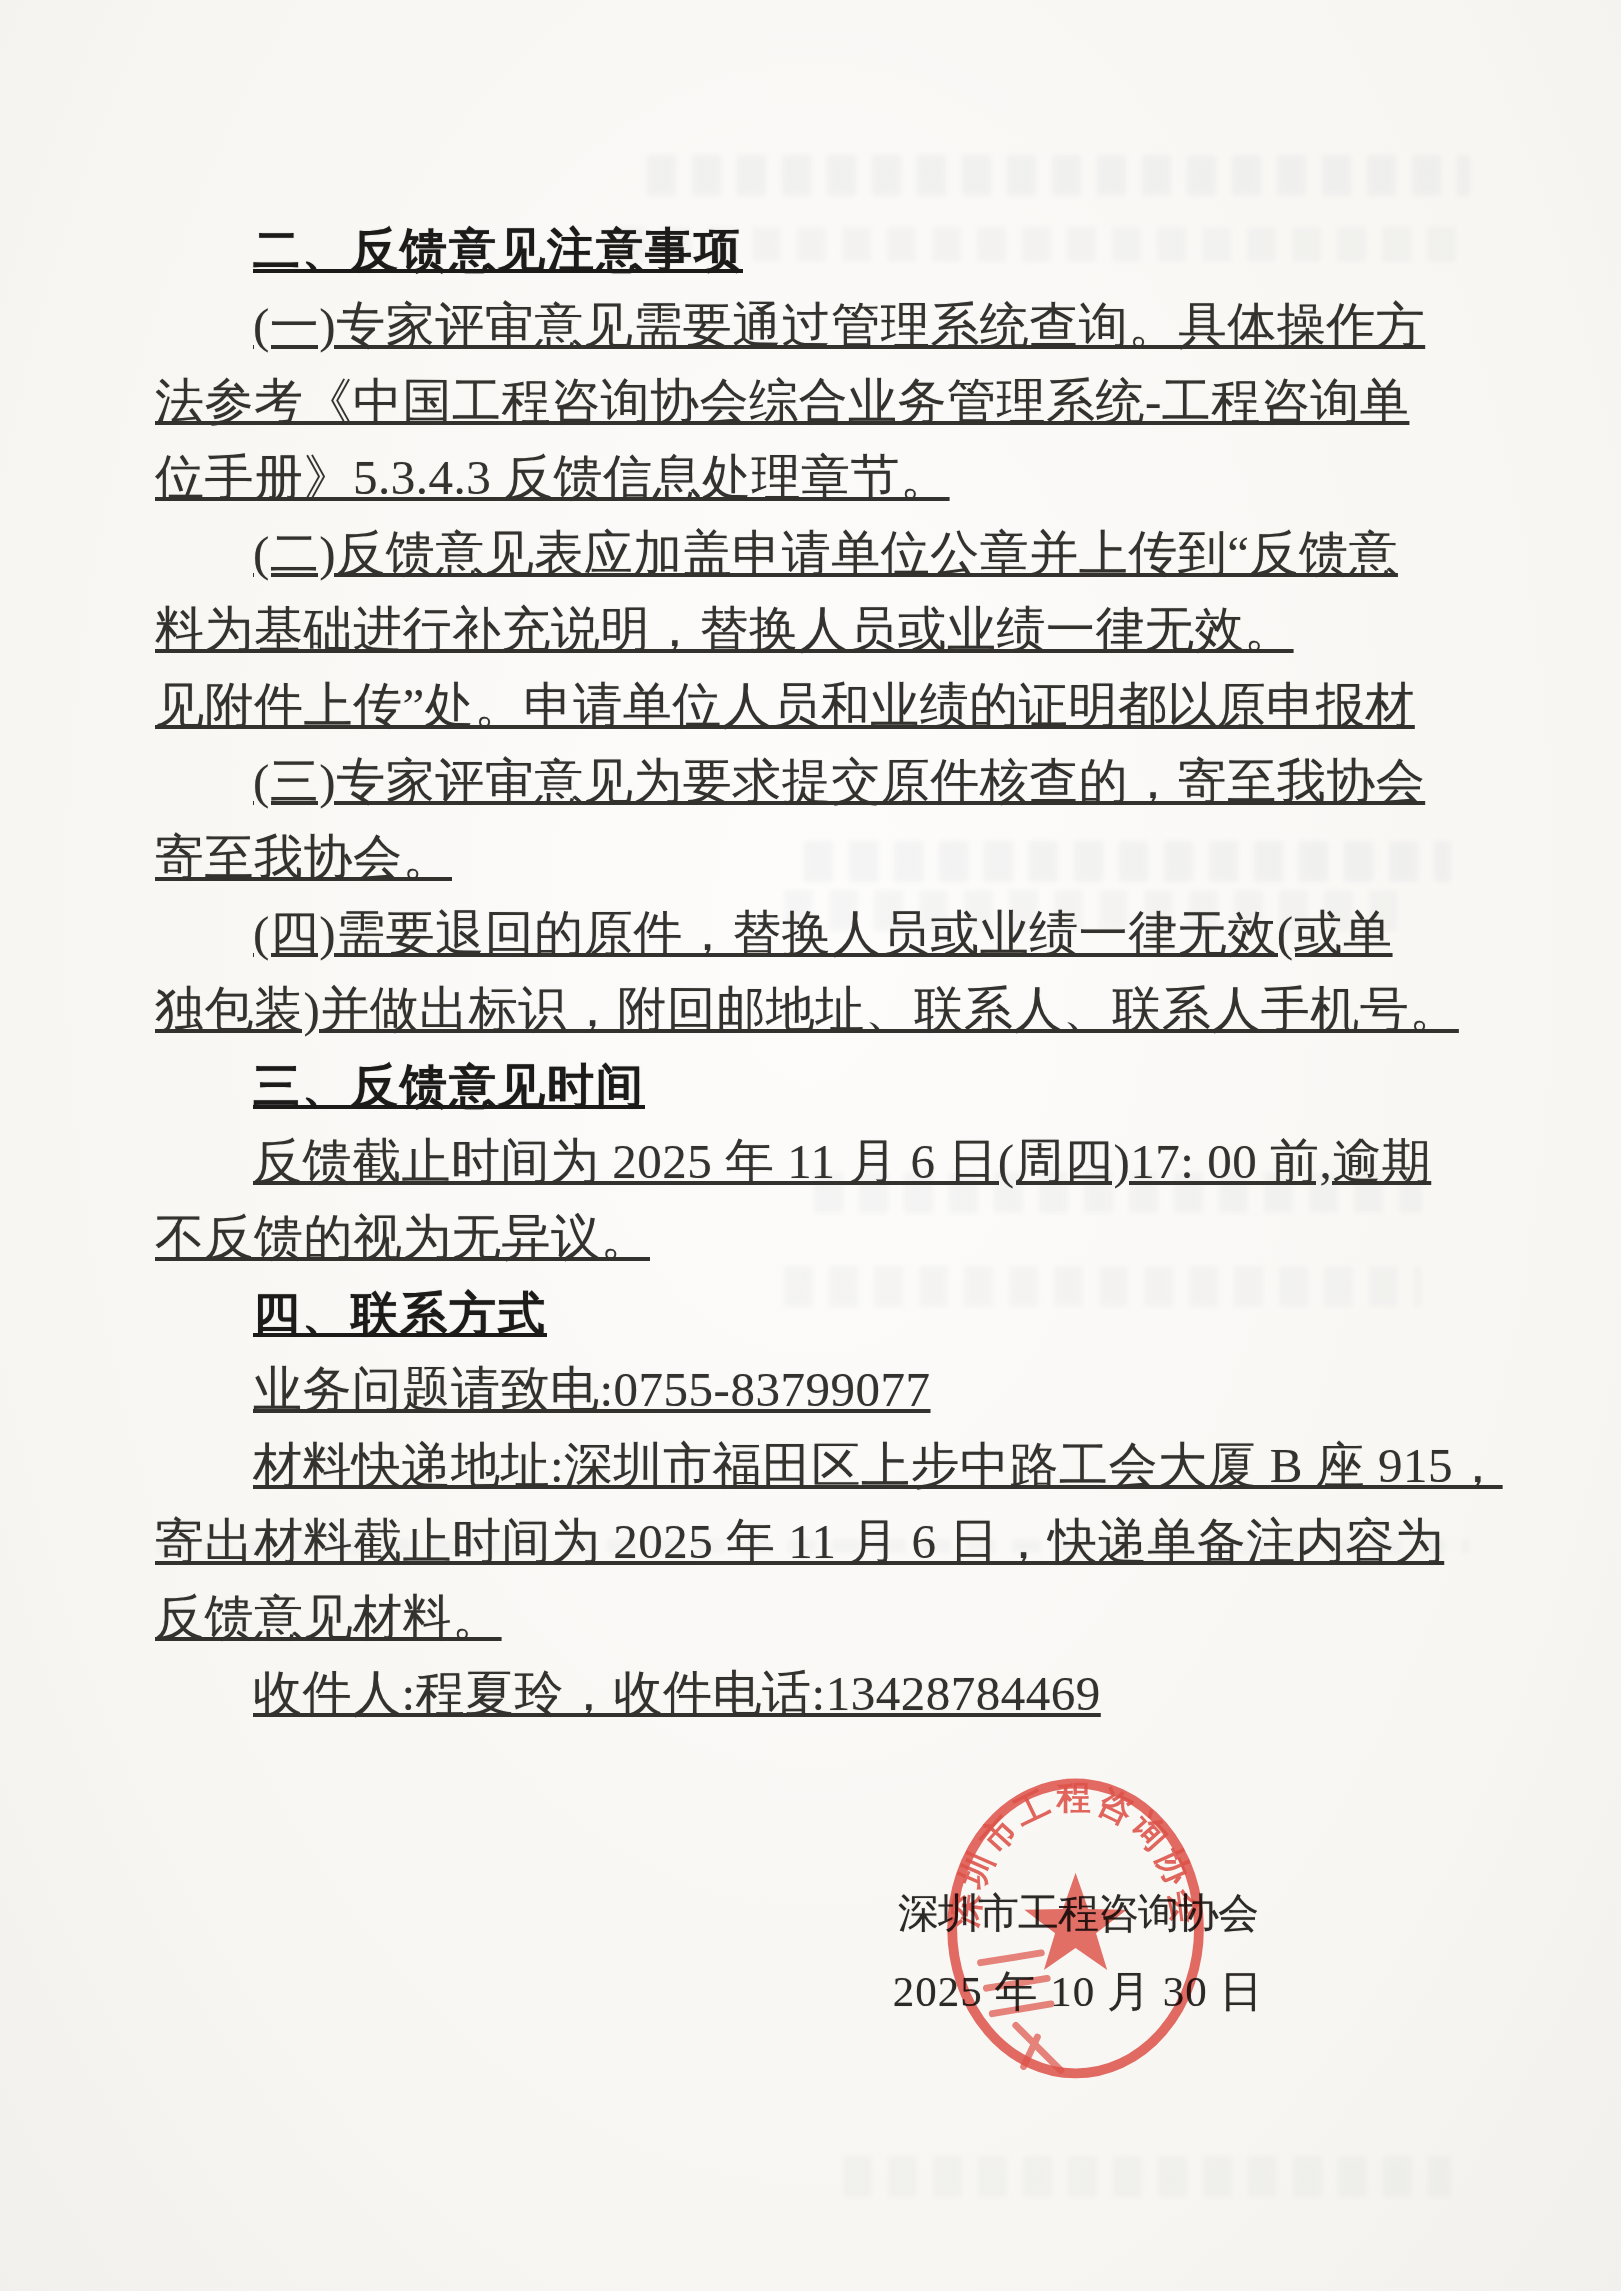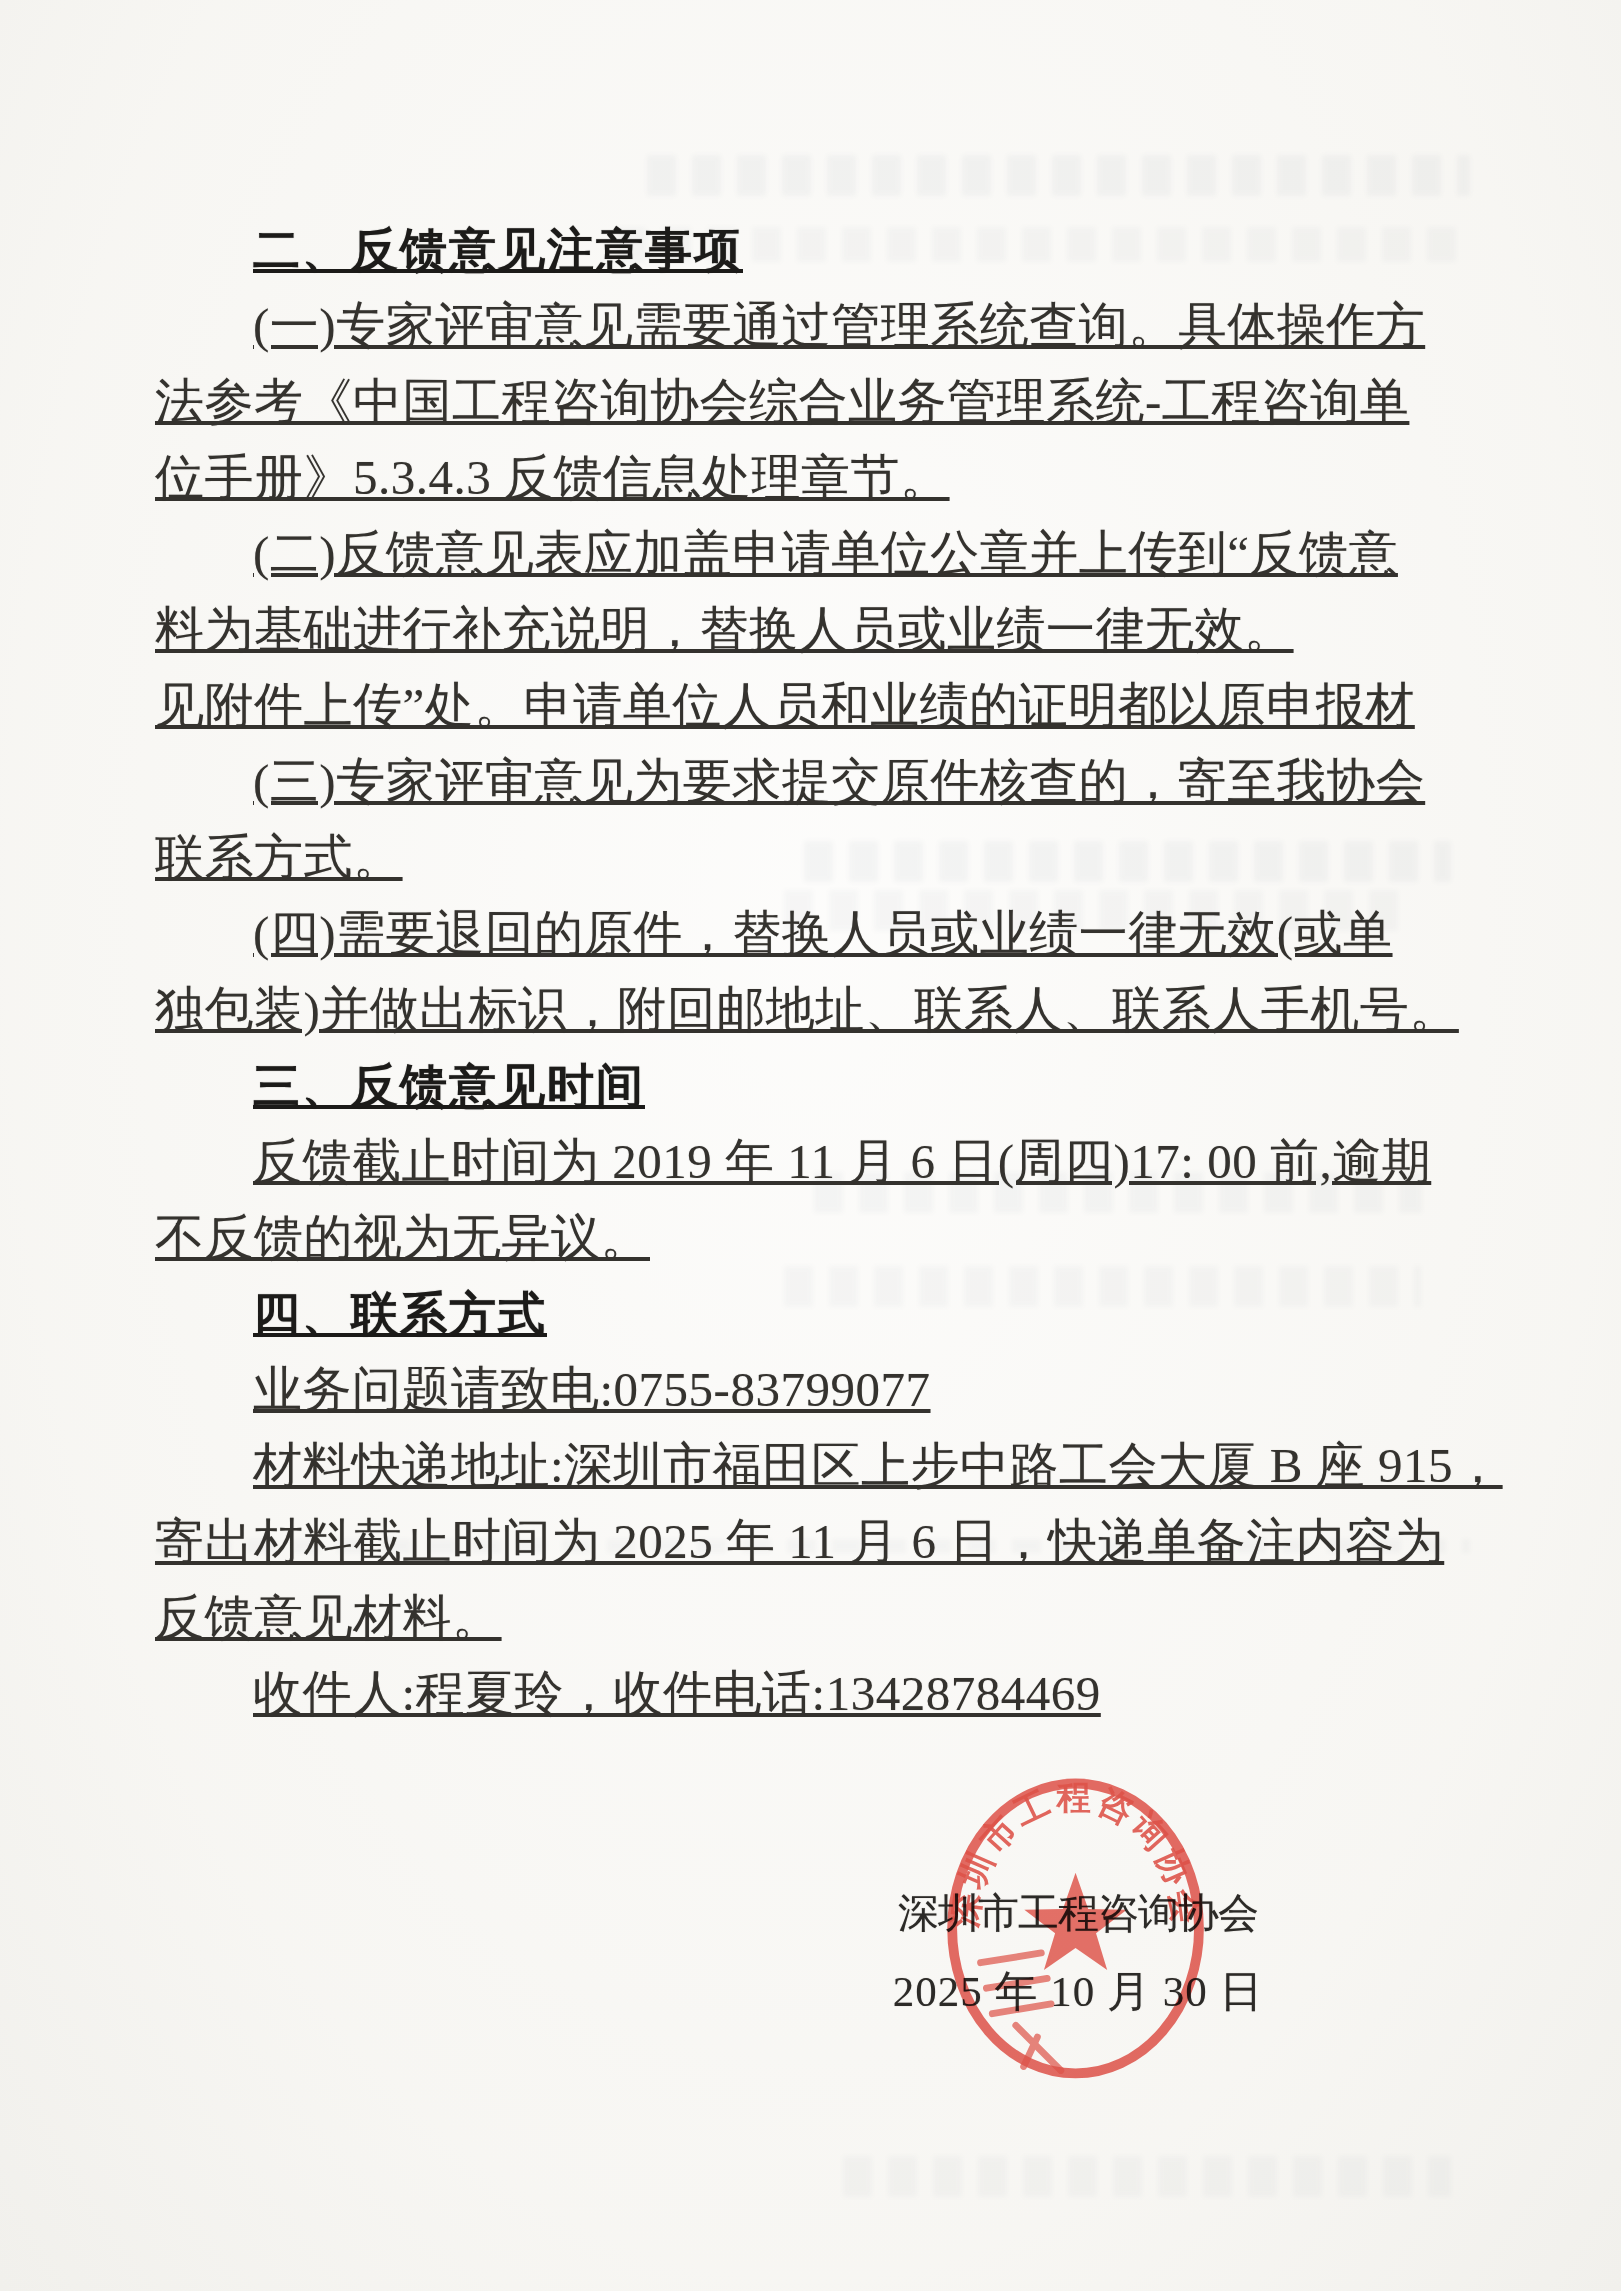--- a/index.html
+++ b/index.html
@@ -96,25 +96,25 @@
 
   <div class="textblock">
     <div class="line heading">二、反馈意见注意事项</div>
     <div class="line indent">(一)专家评审意见需要通过管理系统查询。具体操作方</div>
     <div class="line">法参考《中国工程咨询协会综合业务管理系统-工程咨询单</div>
     <div class="line">位手册》5.3.4.3 反馈信息处理章节。</div>
     <div class="line indent">(二)反馈意见表应加盖申请单位公章并上传到“反馈意</div>
     <div class="line">料为基础进行补充说明，替换人员或业绩一律无效。</div>
     <div class="line">见附件上传”处。申请单位人员和业绩的证明都以原申报材</div>
     <div class="line indent">(三)专家评审意见为要求提交原件核查的，寄至我协会</div>
-    <div class="line">联系方式。</div>
+    <div class="line">寄至我协会。</div>
     <div class="line indent">(四)需要退回的原件，替换人员或业绩一律无效(或单</div>
     <div class="line">独包装)并做出标识，附回邮地址、联系人、联系人手机号。</div>
     <div class="line heading">三、反馈意见时间</div>
-    <div class="line indent">反馈截止时间为 2019 年 11 月 6 日(周四)17: 00 前,逾期</div>
+    <div class="line indent">反馈截止时间为 2025 年 11 月 6 日(周四)17: 00 前,逾期</div>
     <div class="line">不反馈的视为无异议。</div>
     <div class="line heading">四、联系方式</div>
     <div class="line indent">业务问题请致电:0755-83799077</div>
     <div class="line indent">材料快递地址:深圳市福田区上步中路工会大厦 B 座 915，</div>
     <div class="line">寄出材料截止时间为 2025 年 11 月 6 日，快递单备注内容为</div>
     <div class="line">反馈意见材料。</div>
     <div class="line indent">收件人:程夏玲，收件电话:13428784469</div>
   </div>
 
   <div class="sig-org">深圳市工程咨询协会</div>

